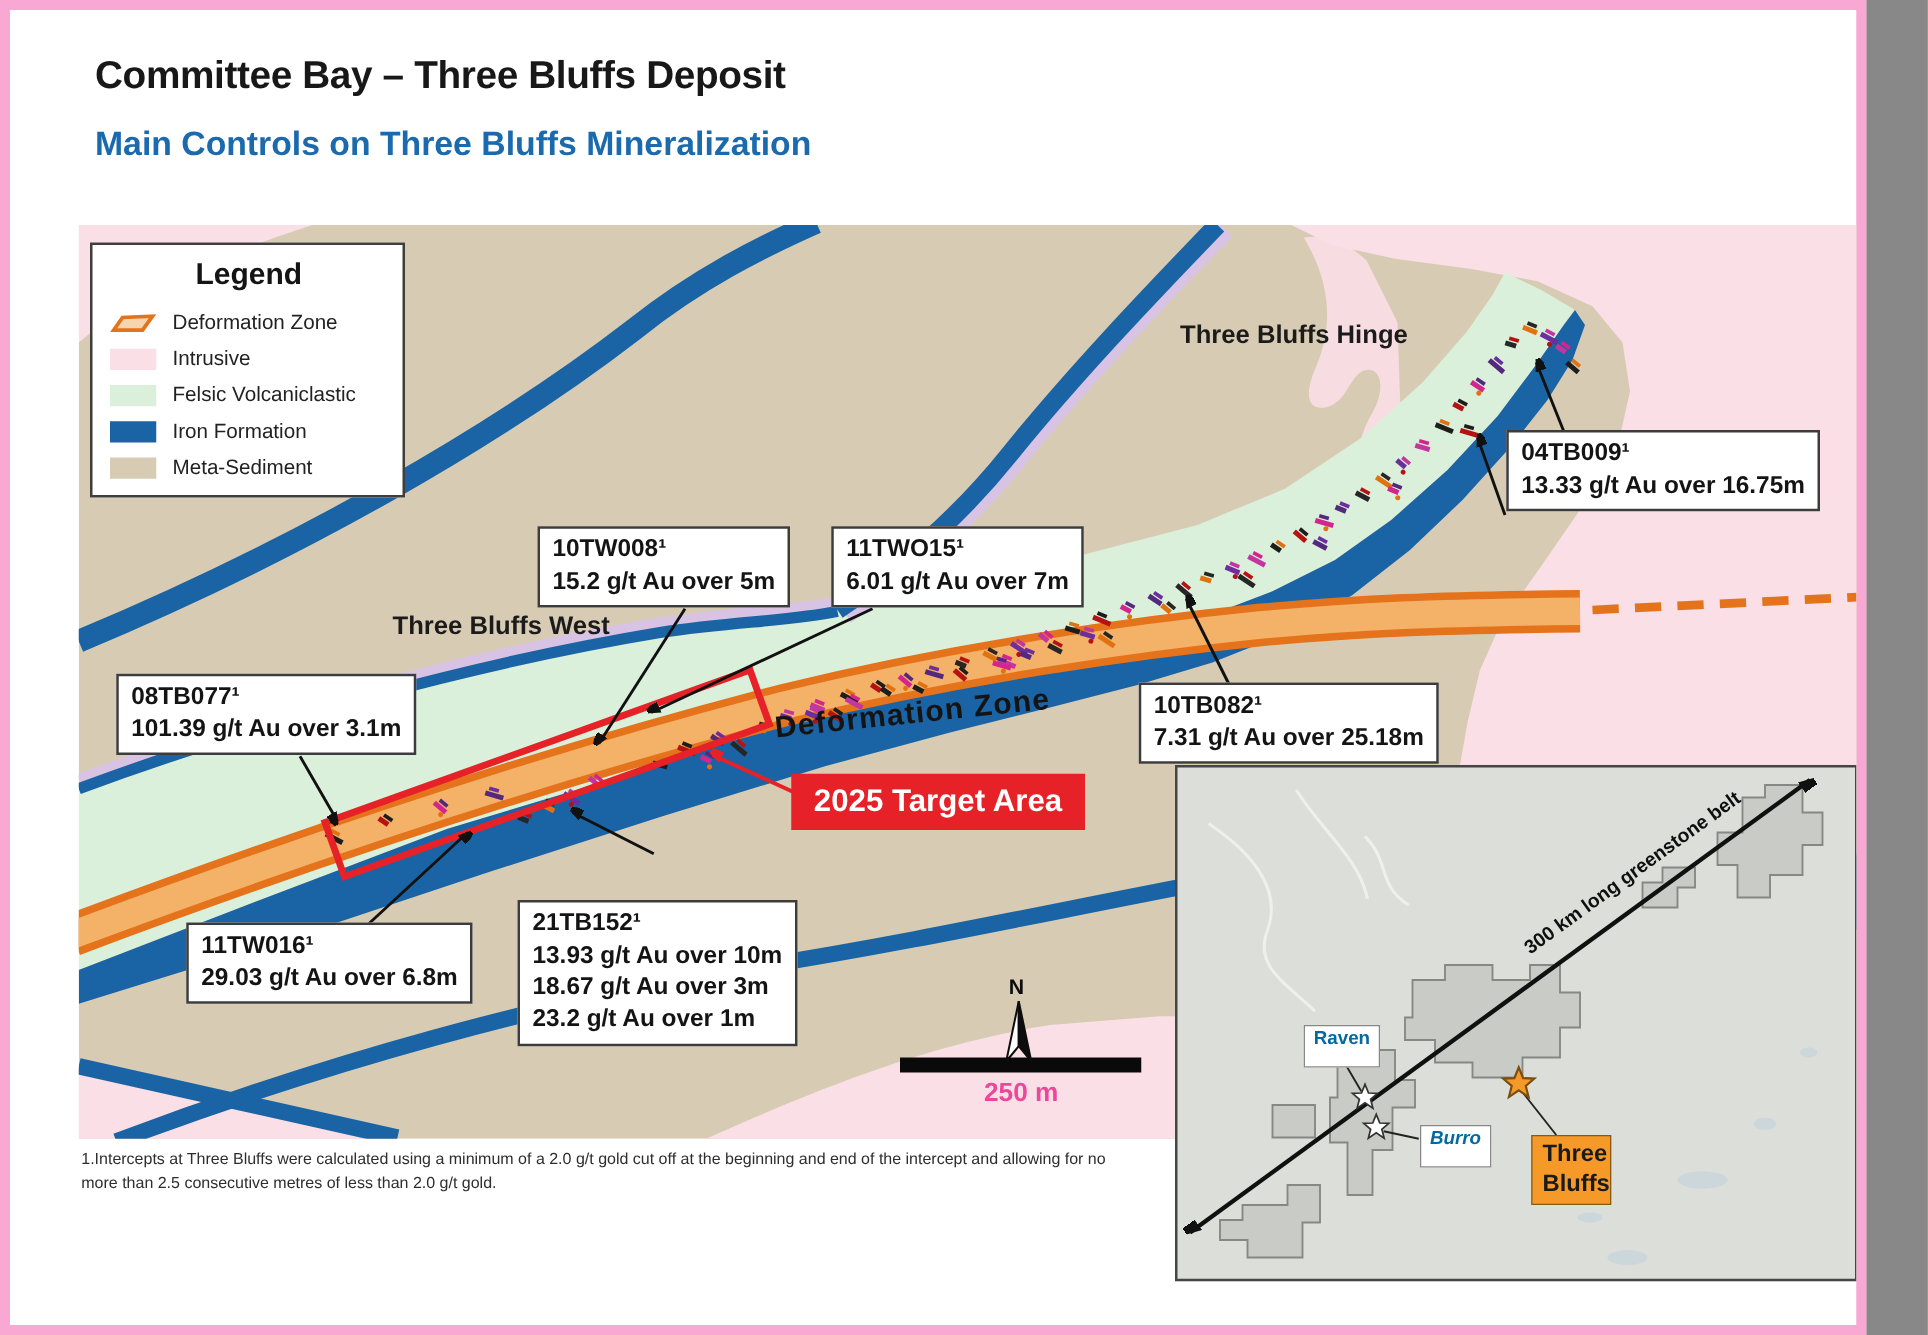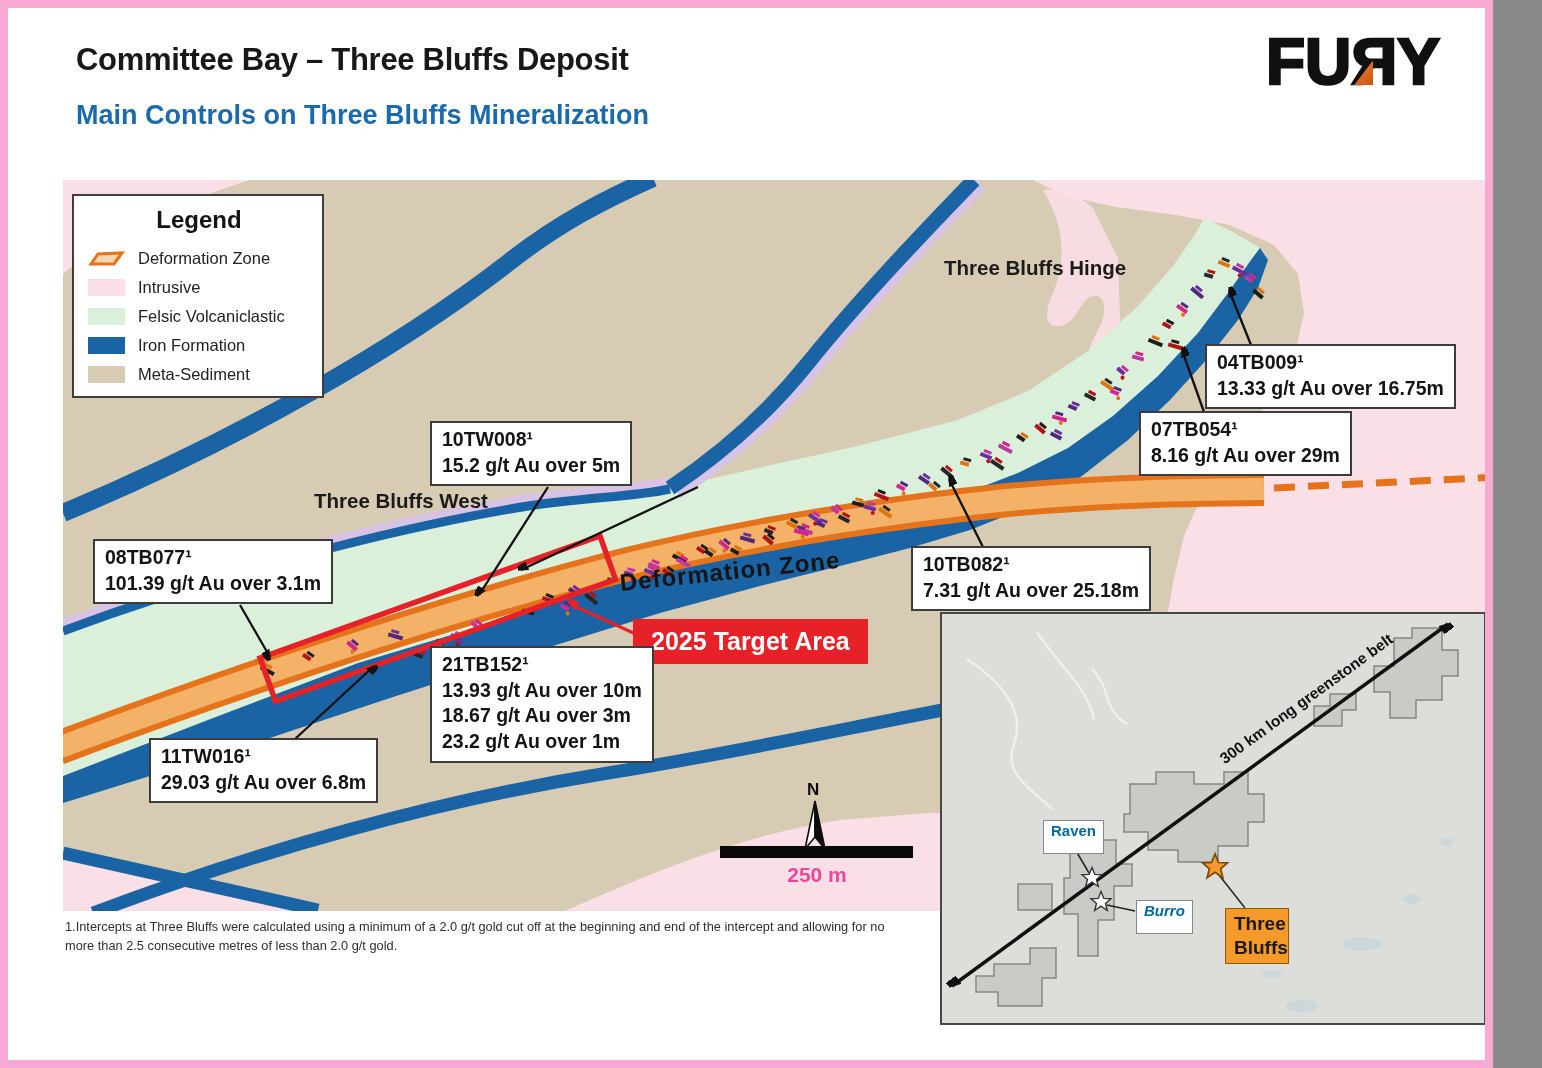--- a/index.html
+++ b/index.html
@@ -59,23 +59,20 @@
   .tb-label{position:absolute;left:283px;top:294px;background:#f59a28;border:1px solid #8a5a10;
       font-size:19px;font-weight:700;color:#1a1a1a;padding:3px 8px;line-height:1.25;width:46px;}
 </style>
 </head>
 <body>
 
 <div class="page">
 
   <div class="title">Committee Bay – Three Bluffs Deposit</div>
   <div class="subtitle">Main Controls on Three Bluffs Mineralization</div>
-  <div class="logo">
-    <span class="ltr">FU</span><span class="r-rev"><span>Я</span><span class="tri"></span></span><span class="ltr">Y</span>
-  </div>
 
   <svg class="mapsvg" width="1542" height="1068" viewBox="0 0 1542 1068">
     <defs>
       <clipPath id="mapclip">
           <rect x="55" y="172" width="1434" height="731"></rect>
         </clipPath>
       <marker id="ah" markerWidth="10" markerHeight="9" refX="7.5" refY="3.5" orient="auto" markerUnits="userSpaceOnUse">
         <path d="M0,0 L9,3.5 L0,7 Z" fill="#111" transform="scale(1.6)"></path>
       </marker>
       <marker id="ahr" markerWidth="10" markerHeight="9" refX="7.5" refY="3.5" orient="auto" markerUnits="userSpaceOnUse">
@@ -450,33 +447,33 @@
   <div class="target">2025 Target Area</div>
 
   <div class="co" style="left:85px;top:531px;">
     <div>08TB077¹</div>
     <div>101.39 g/t Au over 3.1m</div>
   </div>
   <div class="co" style="left:422px;top:413px;">
     <div>10TW008¹</div>
     <div>15.2 g/t Au over 5m</div>
   </div>
+  <div class="co" style="left:657px;top:413px;">
+    <div>11TWO15¹</div>
+    <div>6.01 g/t Au over 7m</div>
+  </div>
   <div class="co" style="left:1197px;top:336px;">
     <div>04TB009¹</div>
     <div>13.33 g/t Au over 16.75m</div>
   </div>
-  <div class="co" style="left:1131px;top:403px;">
-    <div>07TB054¹</div>
-    <div>8.16 g/t Au over 29m</div>
-  </div>
   <div class="co" style="left:903px;top:538px;">
     <div>10TB082¹</div>
     <div>7.31 g/t Au over 25.18m</div>
   </div>
-  <div class="co" style="left:406px;top:638px;margin-left:16px;">
+  <div class="co" style="left:406px;top:712px;">
     <div>21TB152¹</div>
     <div>13.93 g/t Au over 10m</div>
     <div>18.67 g/t Au over 3m</div>
     <div>23.2 g/t Au over 1m</div>
   </div>
   <div class="co" style="left:141px;top:730px;">
     <div>11TW016¹</div>
     <div>29.03 g/t Au over 6.8m</div>
   </div>
 

